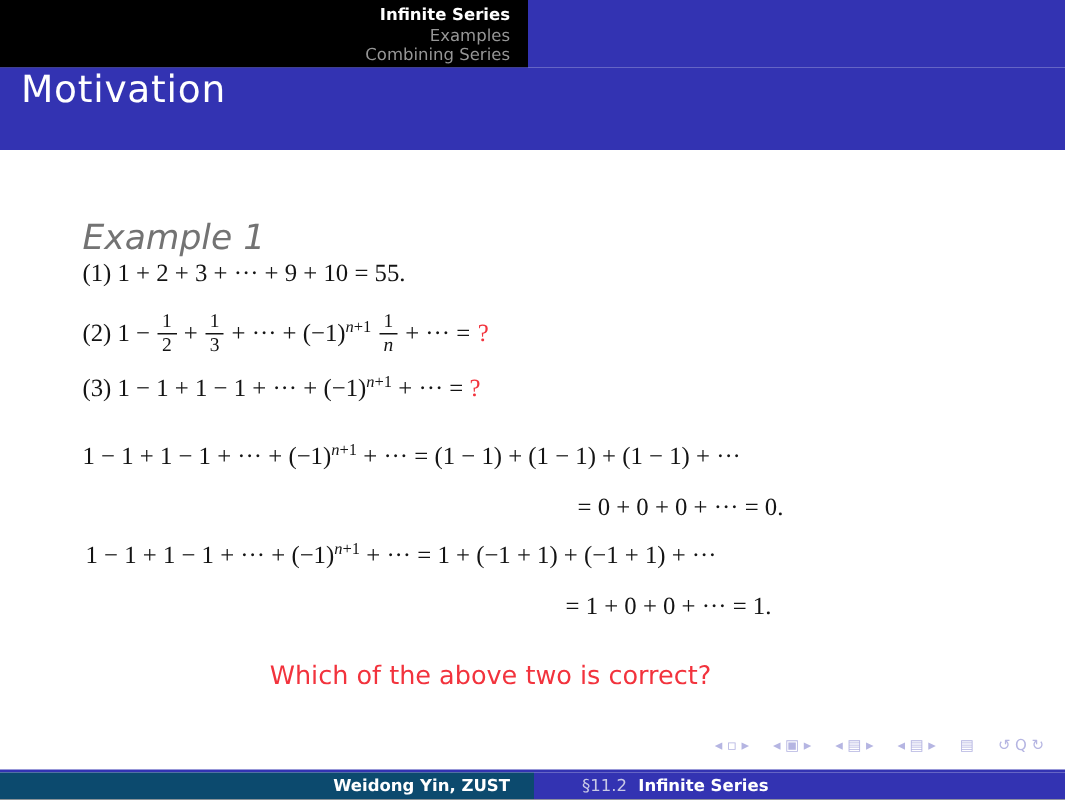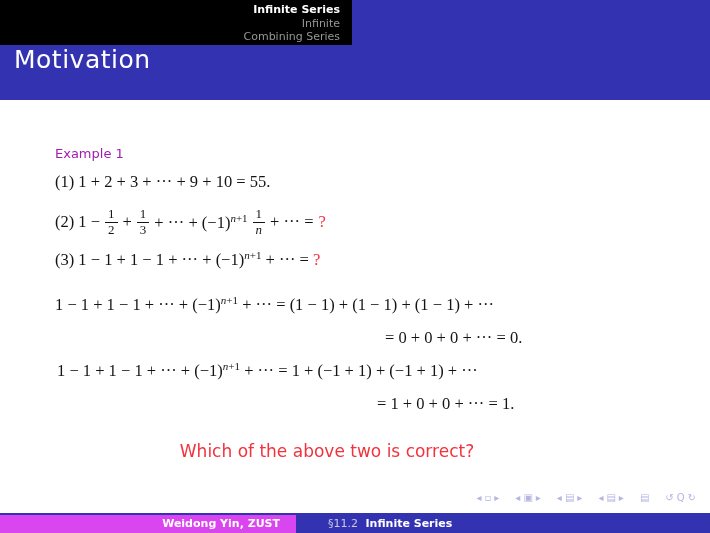--- a/index.html
+++ b/index.html
@@ -15,53 +15,53 @@
   }
   .hnav-active{font-size:11px;font-weight:bold;color:#ffffff;line-height:14px;}
   .hnav-dim{font-size:11px;color:#969696;line-height:13px;}
   
   .frametitle{position:absolute;top:45px;left:0;width:710px;height:55px;background:#3333b2;}
   .frametitle .ft-text{position:absolute;left:14px;top:0;font-size:25px;color:#ffffff;letter-spacing:0.5px;}
   
   .math{position:absolute;color:#141414;font-size:16.5px;white-space:nowrap;font-family:Liberation Serif, serif;}
   .flexline{display:flex;align-items:center;}
   .flexline > *{margin-right:5px;}
-  .ex-head{position:absolute;color:#a21caf;font-size:13px;}
+  .ex-head{position:absolute;color:#737373;font-size:23px;font-style:italic;}
   .sup{font-size:11px;vertical-align:6px;letter-spacing:0;}
   .mvar{font-style:italic;}
   .frac{display:inline-block;text-align:center;font-size:13px;line-height:1.1;vertical-align:middle;}
   .frac .den{border-top:1.3px solid #141414;padding:0 3px;}
   .frac .num{padding:0 3px;}
   .qmark{color:#f2333d;}
   .alert{color:#f2333d;}
   .question{position:absolute;left:0;top:441px;width:654px;text-align:center;font-size:17px;}
   
   .navsyms{position:absolute;right:14px;top:492px;color:#b5b5e2;font-size:10px;
     display:flex;align-items:center;}
   .navsyms span{margin-left:3px;}
   .navsyms .gap{margin-left:16px;}
   
   .footbar{position:absolute;left:0;top:513px;width:710px;height:20px;
     border-top:2px solid #3333b2;box-sizing:border-box;display:flex;}
-  .foot-black{width:296px;background:#d946ef;box-sizing:border-box;text-align:right;
+  .foot-black{width:356px;background:#0c4a6e;box-sizing:border-box;text-align:right;
     padding-right:16px;color:#fff;font-weight:bold;font-size:11px;line-height:17px;}
   .foot-blue{flex:1;background:#3333b2;box-sizing:border-box;padding-left:32px;
     font-size:11px;line-height:17px;color:#fff;}
   .foot-sec{color:#c9c9e6;font-weight:normal;}
   .foot-sect{color:#ffffff;font-weight:bold;margin-left:4px;}
 </style>
 </head>
 <body>
 
 <div class="slide">
 
   <div class="headbar">
     <div class="headbar-black">
       <div class="hnav-active">Infinite Series</div>
-      <div class="hnav-dim">Infinite</div>
+      <div class="hnav-dim">Examples</div>
       <div class="hnav-dim">Combining Series</div>
     </div>
   </div>
 
   <div class="frametitle">
     <span class="ft-text">Motivation</span>
   </div>
 
   <div class="ex-head" style="left:55px;top:146px">Example 1</div>
 

